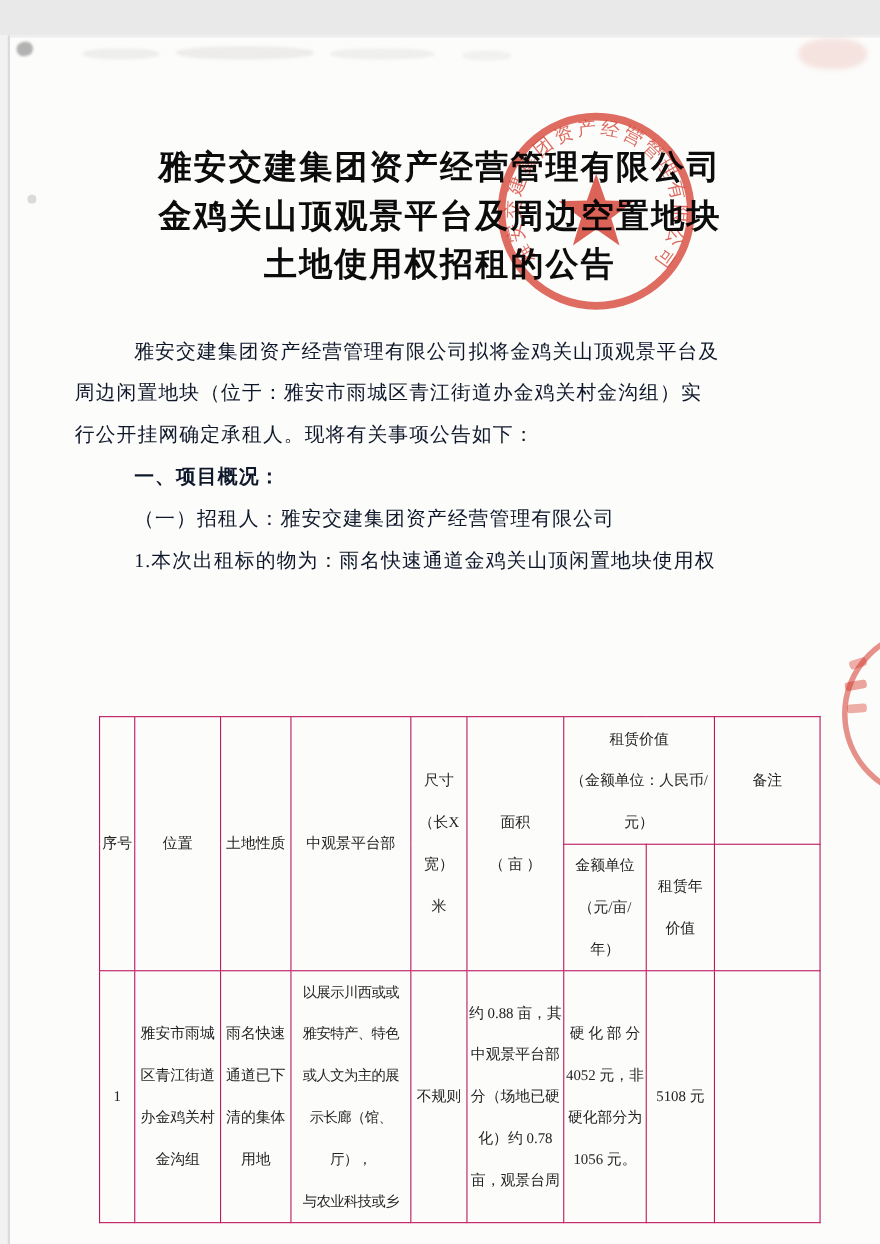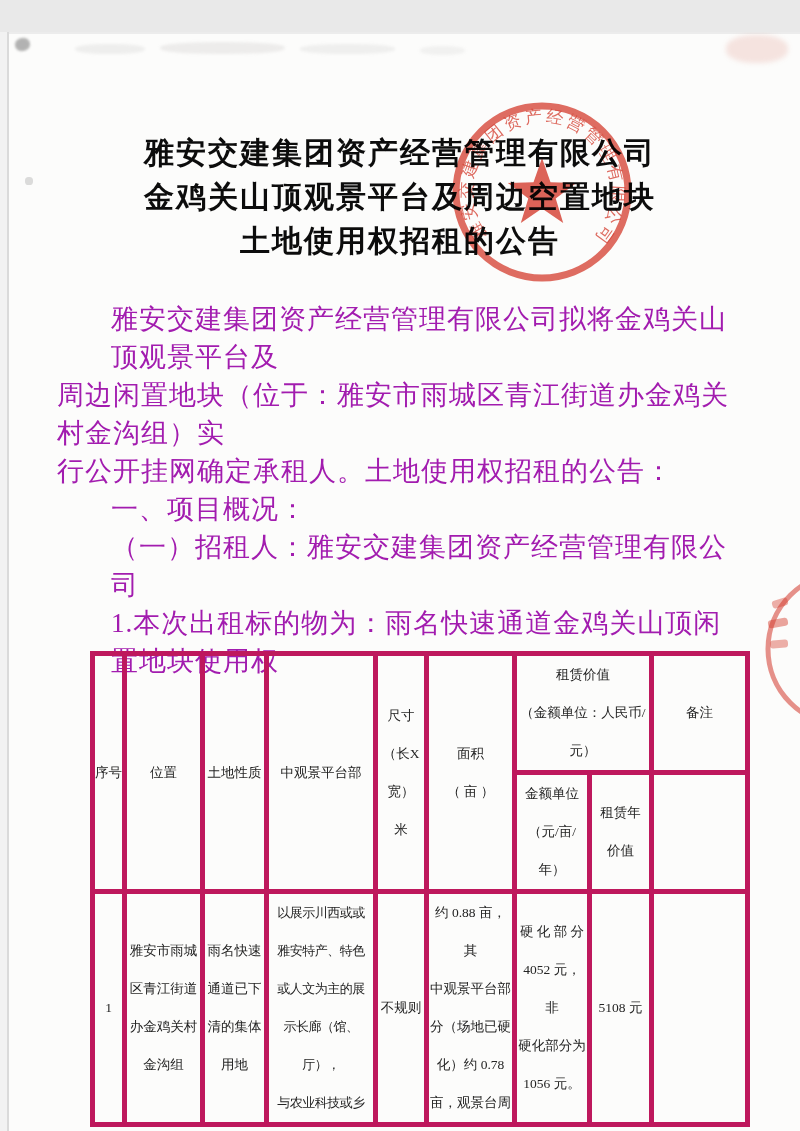--- a/index.html
+++ b/index.html
@@ -15,27 +15,27 @@
   .sm-1{left:75px;top:12px;width:70px;height:10px;background:rgba(150,145,145,.13);filter:blur(1.5px);}
   .sm-2{left:160px;top:10px;width:125px;height:12px;background:rgba(150,140,140,.14);filter:blur(1.5px);}
   .sm-3{left:300px;top:12px;width:95px;height:10px;background:rgba(150,145,145,.12);filter:blur(1.5px);}
   .sm-4{left:420px;top:14px;width:45px;height:9px;background:rgba(150,145,145,.10);filter:blur(1.5px);}
   .sm-pink{left:726px;top:3px;width:62px;height:28px;background:rgba(210,90,70,.15);filter:blur(2.5px);}
   .sm-dot{left:25px;top:145px;width:8px;height:8px;background:rgba(120,120,120,.25);filter:blur(.5px);}
   
   .doc-title{position:absolute;top:99px;left:0;width:800px;text-align:center;
              font-size:30px;font-weight:bold;line-height:44px;letter-spacing:2px;color:#0c0c0c;}
   
-  .body-text{position:absolute;top:268px;left:57px;width:684px;font-size:27px;line-height:38px;letter-spacing:1px;color:#a21caf;}
+  .body-text{position:absolute;top:268px;left:68px;width:684px;font-size:18px;line-height:38px;letter-spacing:1px;color:#0f172a;}
   .indent{padding-left:54px;}
-  .bold{font-weight:normal;}
+  .bold{font-weight:bold;}
   
   .info-table{position:absolute;top:619px;left:90px;border-collapse:collapse;table-layout:fixed;
               font-size:13.5px;color:#242424;}
-  .info-table th,.info-table td{border:5px solid #be185d;font-weight:normal;text-align:center;
+  .info-table th,.info-table td{border:1px solid #be185d;font-weight:normal;text-align:center;
               vertical-align:middle;white-space:pre-line;line-height:38px;padding:0;overflow:hidden;}
   .info-table td.usecell{font-size:13px;letter-spacing:-.5px;font-family:Liberation Serif, serif;}
   .r-head{height:116px;}
   .r-sub{height:76px;}
   .r-data{height:187px;}
   
   .seal{position:absolute;left:449px;top:64px;width:186px;height:192px;mix-blend-mode:multiply;opacity:.93;}
   .seal-right{position:absolute;left:750px;top:525px;width:50px;height:190px;mix-blend-mode:multiply;}
 </style>
 </head>
@@ -55,21 +55,21 @@
 
   <div class="doc-title">
     <div>雅安交建集团资产经营管理有限公司</div>
     <div>金鸡关山顶观景平台及周边空置地块</div>
     <div>土地使用权招租的公告</div>
   </div>
 
   <div class="body-text">
     <div class="indent">雅安交建集团资产经营管理有限公司拟将金鸡关山顶观景平台及</div>
     <div>周边闲置地块（位于：雅安市雨城区青江街道办金鸡关村金沟组）实</div>
-    <div>行公开挂网确定承租人。土地使用权招租的公告：</div>
+    <div>行公开挂网确定承租人。现将有关事项公告如下：</div>
     <div class="indent bold">一、项目概况：</div>
     <div class="indent">（一）招租人：雅安交建集团资产经营管理有限公司</div>
     <div class="indent">1.本次出租标的物为：雨名快速通道金鸡关山顶闲置地块使用权</div>
   </div>
 
   <table class="info-table">
     <colgroup>
       <col style="width:32px">
         <col style="width:78px">
         <col style="width:64px">

